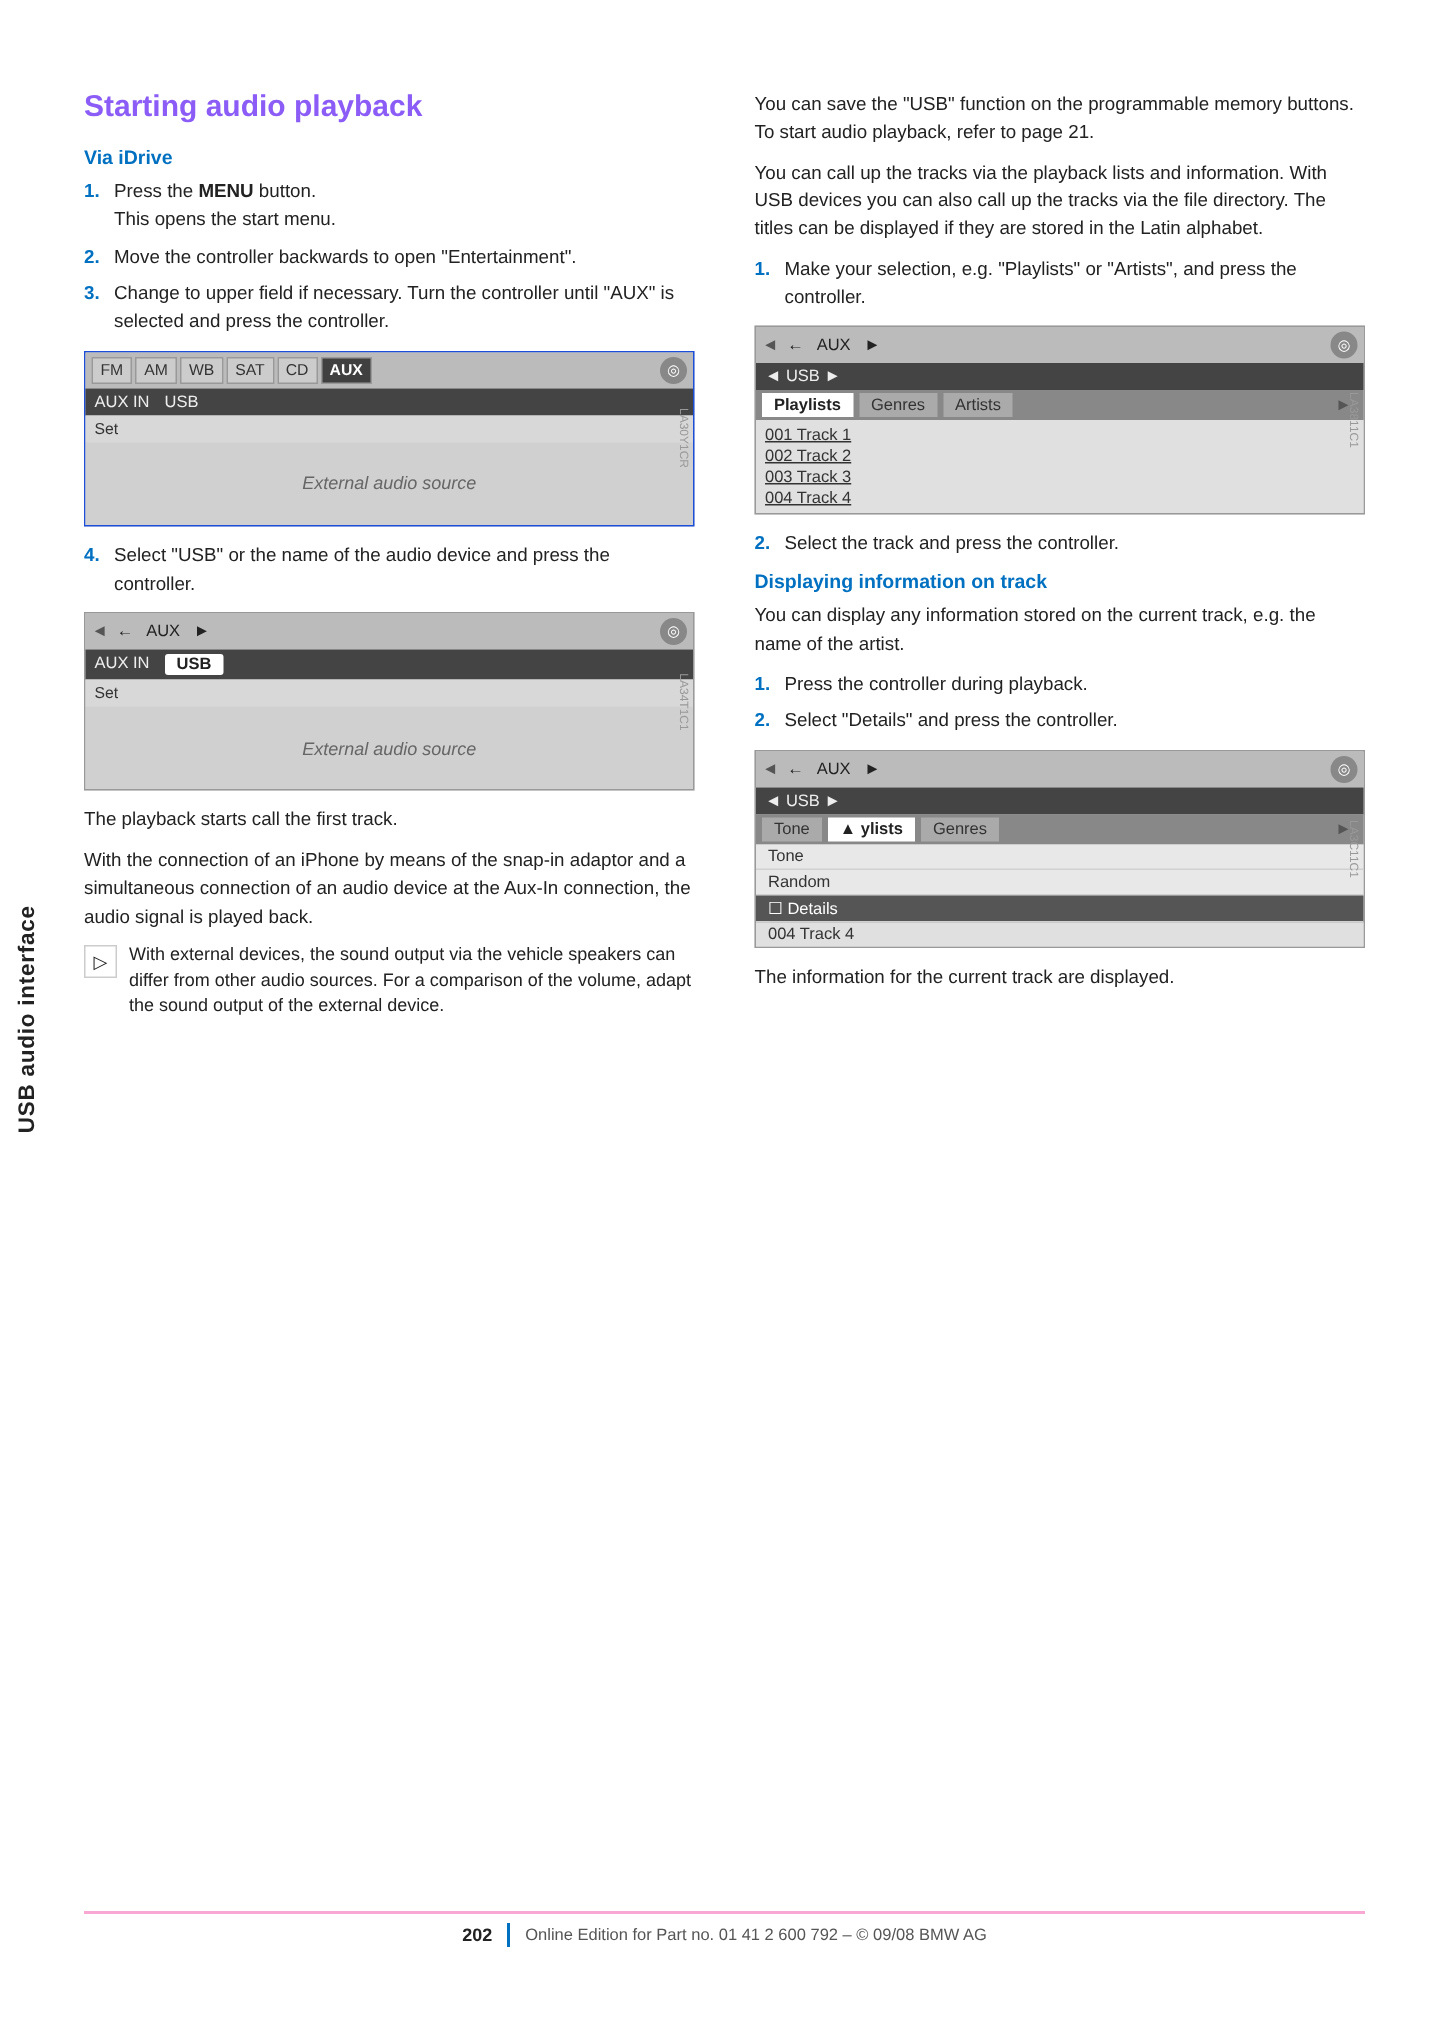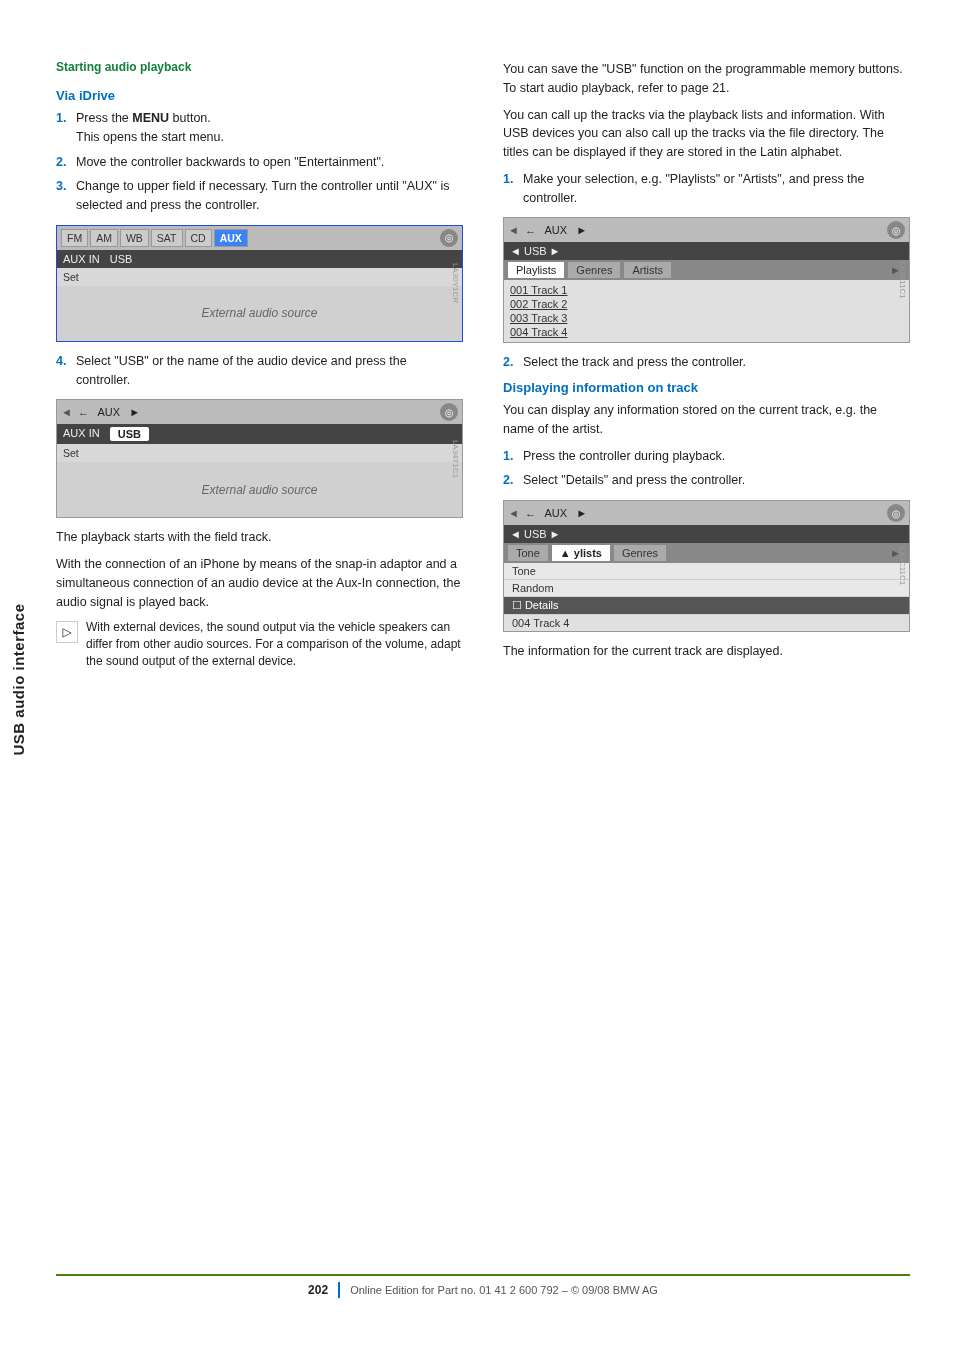--- a/index.html
+++ b/index.html
@@ -57,23 +57,23 @@
       flex: 1;
       max-width: 430px;
     }
 
     .right-col {
       flex: 1;
       max-width: 430px;
     }
 
     h1 {
-      font-size: 12px;
-      font-weight: bold;
-      color: #15803d;
+      font-size: 20px;
+      font-weight: bold;
+      color: #8b5cf6;
       margin-bottom: 10px;
     }
 
     h2 {
       font-size: 13px;
       font-weight: bold;
       color: #0070c0;
       margin-bottom: 6px;
       margin-top: 14px;
     }
@@ -140,21 +140,21 @@
 
     .screen1-tab {
       padding: 2px 5px;
       font-size: 10.5px;
       background: #ccc;
       border: 1px solid #999;
       color: #333;
     }
 
     .screen1-tab.selected {
-      background: #3b82f6;
+      background: #404040;
       color: #fff;
       font-weight: bold;
     }
 
     .screen1-icon {
       margin-left: auto;
       width: 18px;
       height: 18px;
       background: #888;
       border-radius: 50%;
@@ -247,21 +247,21 @@
 
     .plist-subtab {
       padding: 2px 8px;
       background: #aaa;
       color: #333;
     }
 
     .plist-subtab.active {
       background: #fff;
       color: #222;
-      font-weight: normal;
+      font-weight: bold;
     }
 
     .plist-items {
       background: #e0e0e0;
       padding: 3px 6px;
     }
 
     .plist-item {
       font-size: 11px;
       padding: 1px 0;
@@ -338,21 +338,21 @@
       display: flex;
       align-items: center;
       justify-content: center;
       flex-shrink: 0;
       font-size: 12px;
       margin-top: 2px;
     }
 
     
     .page-footer {
-      border-top: 2px solid #4d7c0f;
+      border-top: 2px solid #f9a8d4;
       padding-top: 6px;
       margin-top: 30px;
       display: flex;
       align-items: center;
       justify-content: center;
       gap: 10px;
     }
 
     .footer-page-num {
       font-size: 12px;
@@ -445,21 +445,21 @@
           </div>
           <div class="screen2-tabs">
             <span>AUX IN</span>
             <span class="screen2-tab-selected">USB</span>
           </div>
           <div class="screen1-setbar">Set</div>
           <div class="screen1-body">External audio source</div>
           <div class="screen-img-id">LA34T1C1</div>
         </div>
 
-        <p>The playback starts with the field track.</p>
+        <p>The playback starts call the first track.</p>
         <p>With the connection of an iPhone by means of the snap-in adaptor and a simultaneous connection of an audio device at the Aux-In connection, the audio signal is played back.</p>
 
         <div class="note-box">
           <div class="note-icon">▷</div>
           <span>With external devices, the sound output via the vehicle speakers can differ from other audio sources. For a comparison of the volume, adapt the sound output of the external device.</span>
         </div>
       </div>
 
       <div class="right-col">
         <p>You can save the "USB" function on the programmable memory buttons. To start audio playback, refer to page 21.</p>

